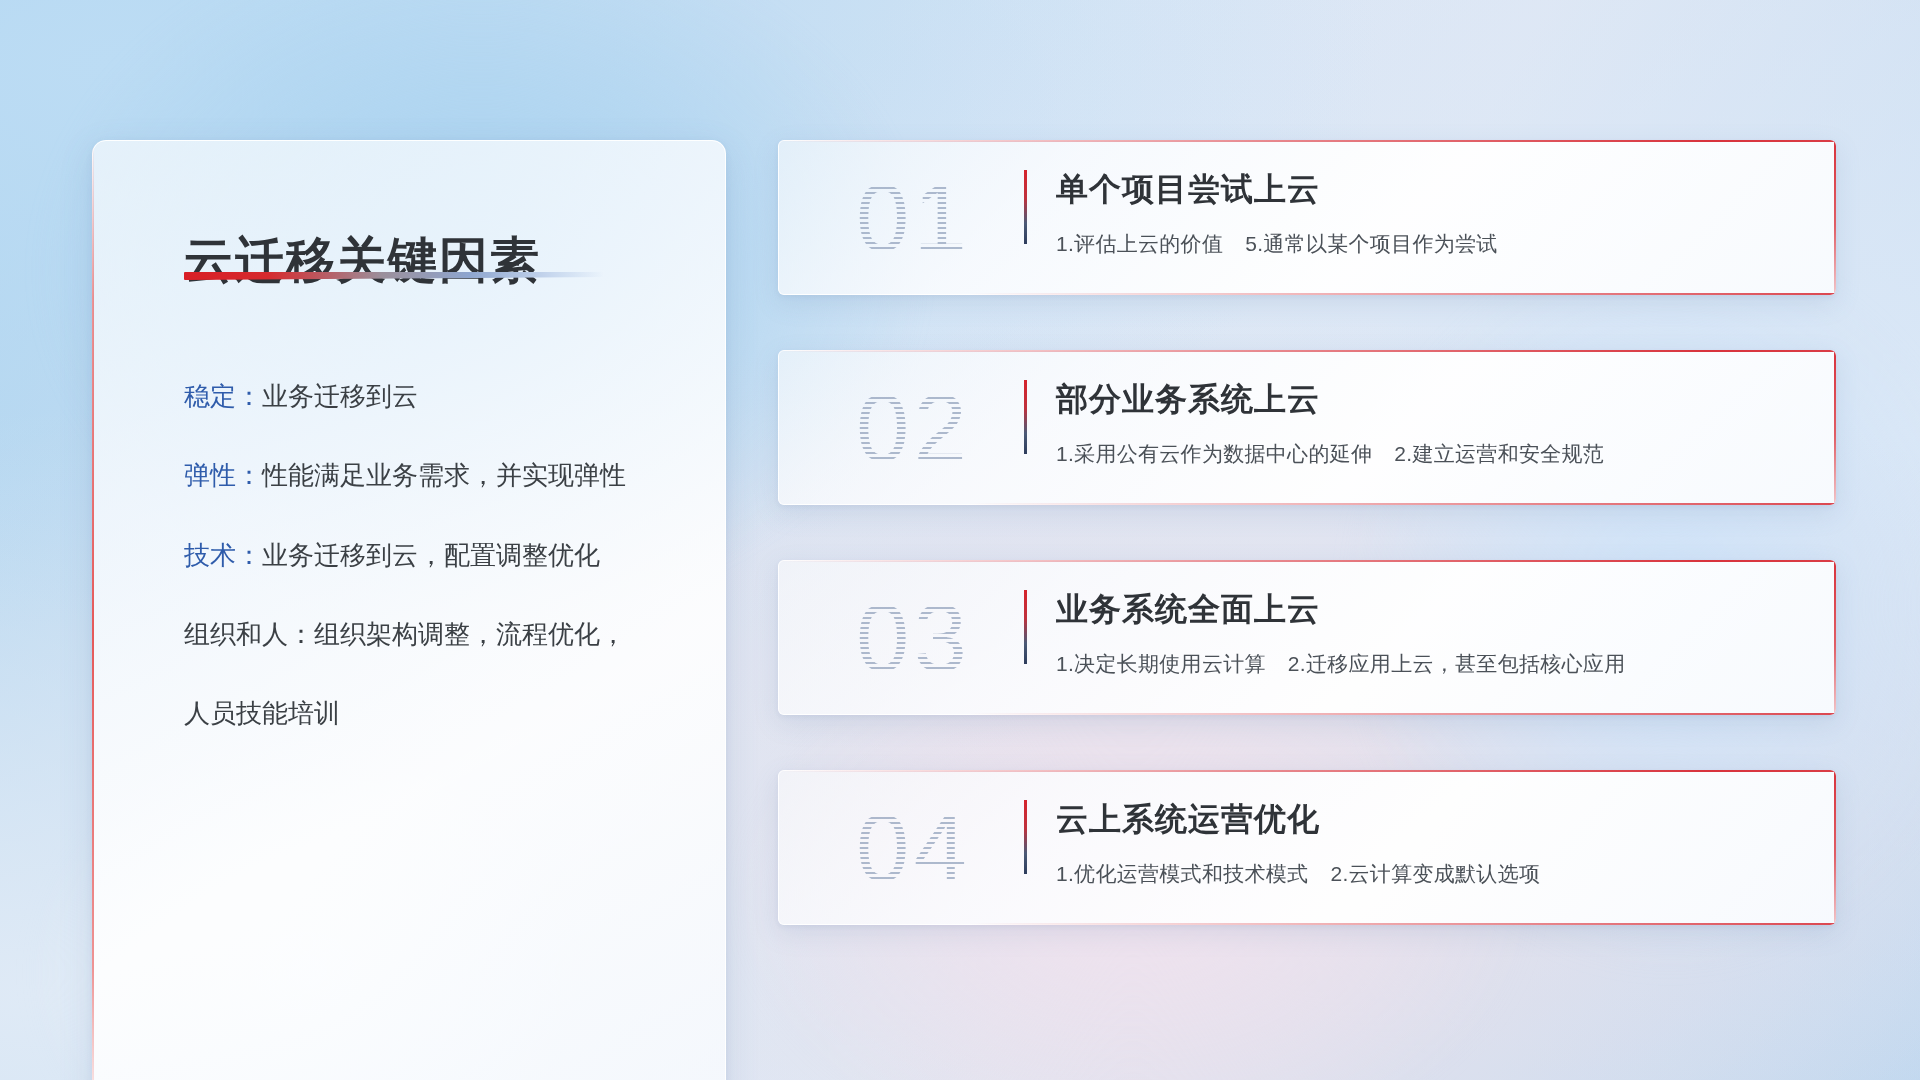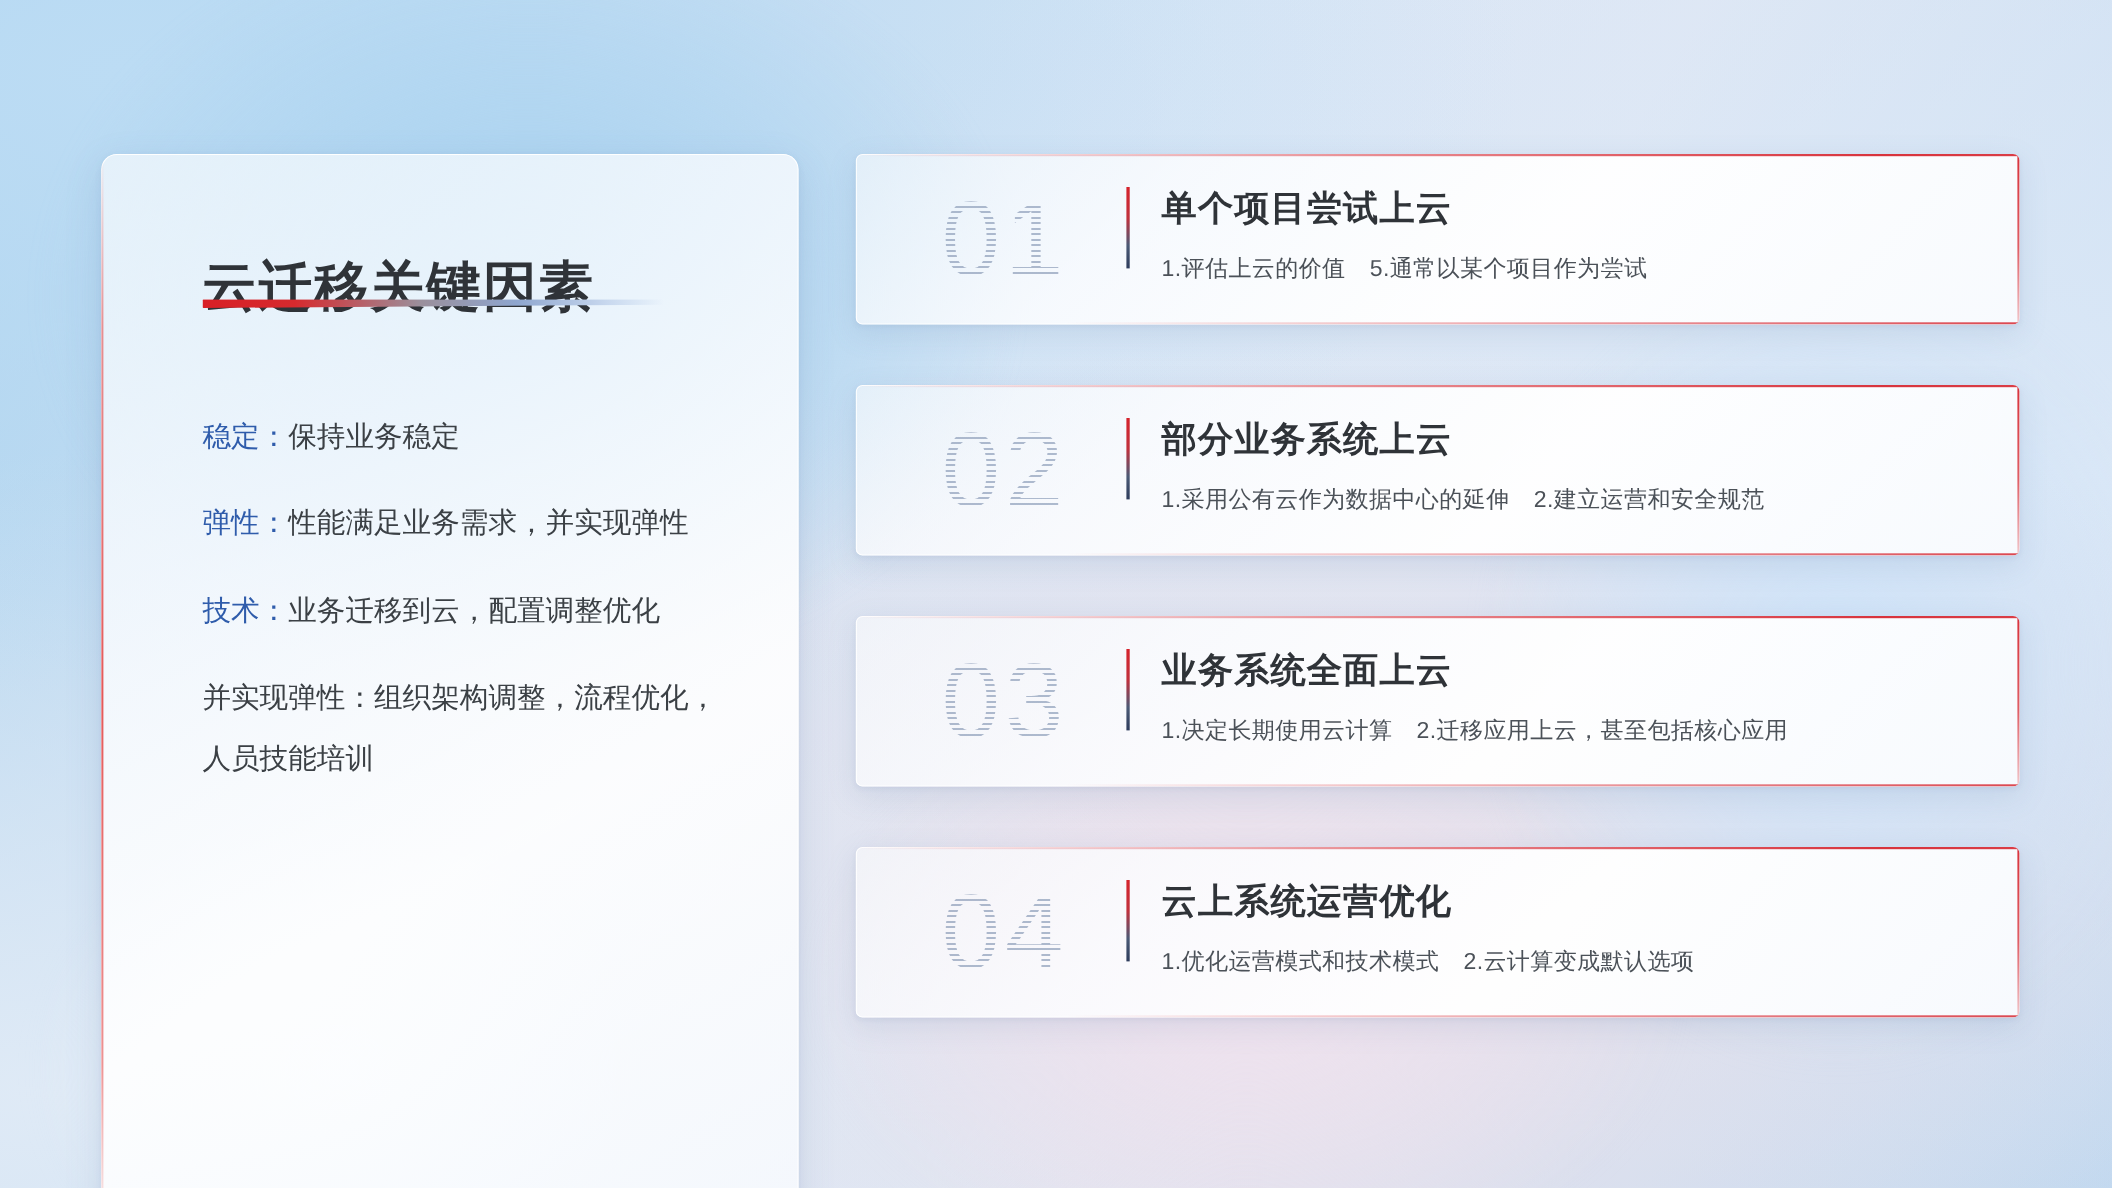--- a/index.html
+++ b/index.html
@@ -93,21 +93,21 @@
     border-radius:1px;
   }
 
   .factor-list{position:absolute;left:92px;top:240px;right:44px;}
   .factor{
     font-size:26px;line-height:1.28;color:#3b4045;margin-bottom:46px;
     white-space:nowrap;
   }
   .factor .k{color:#2f5cab;margin-top:36px;}
   .factor.plain .k{color:#3b4045;}
-  .factor .wrap2{display:block;margin-top:24px;font-family:Liberation Mono, monospace;}
+  .factor .wrap2{display:block;margin-top:46px;}
 
   
   .step{
     position:absolute;left:778px;width:1058px;height:155px;
     border-radius:6px;
     background:linear-gradient(135deg,
       rgba(255,255,255,.55) 0%,
       rgba(252,253,255,.86) 26%,
       rgba(255,255,255,.97) 58%,
       rgba(250,252,255,.92) 100%);
@@ -183,34 +183,34 @@
   <section class="left-card">
     <div class="edge-red"></div>
     <div class="edge-red-b"></div>
 
     <h1 class="card-title">云迁移关键因素</h1>
     <div class="title-rule"></div>
 
     <div class="factor-list">
 
       <div class="factor">
-        <span class="k">稳定：</span><span>保持业务稳定</span>
+        <span class="k">稳定：</span><span>业务迁移到云</span>
       </div>
 
       <div class="factor">
         <span class="k">弹性：</span><span>性能满足业务需求，并实现弹性</span>
       </div>
 
 
       <div class="factor">
         <span class="k">技术：</span><span>业务迁移到云，配置调整优化</span>
       </div>
 
       <div class="factor plain">
-        <span class="k">并实现弹性：</span><span>组织架构调整，流程优化，</span>
+        <span class="k">组织和人：</span><span>组织架构调整，流程优化，</span>
         <span class="wrap2">人员技能培训</span>
       </div>
 
     </div>
   </section>
 
   <section class="step" style="top:140px">
     <div class="hair-top"></div>
     <div class="hair-right"></div>
     <div class="hair-bottom"></div>

